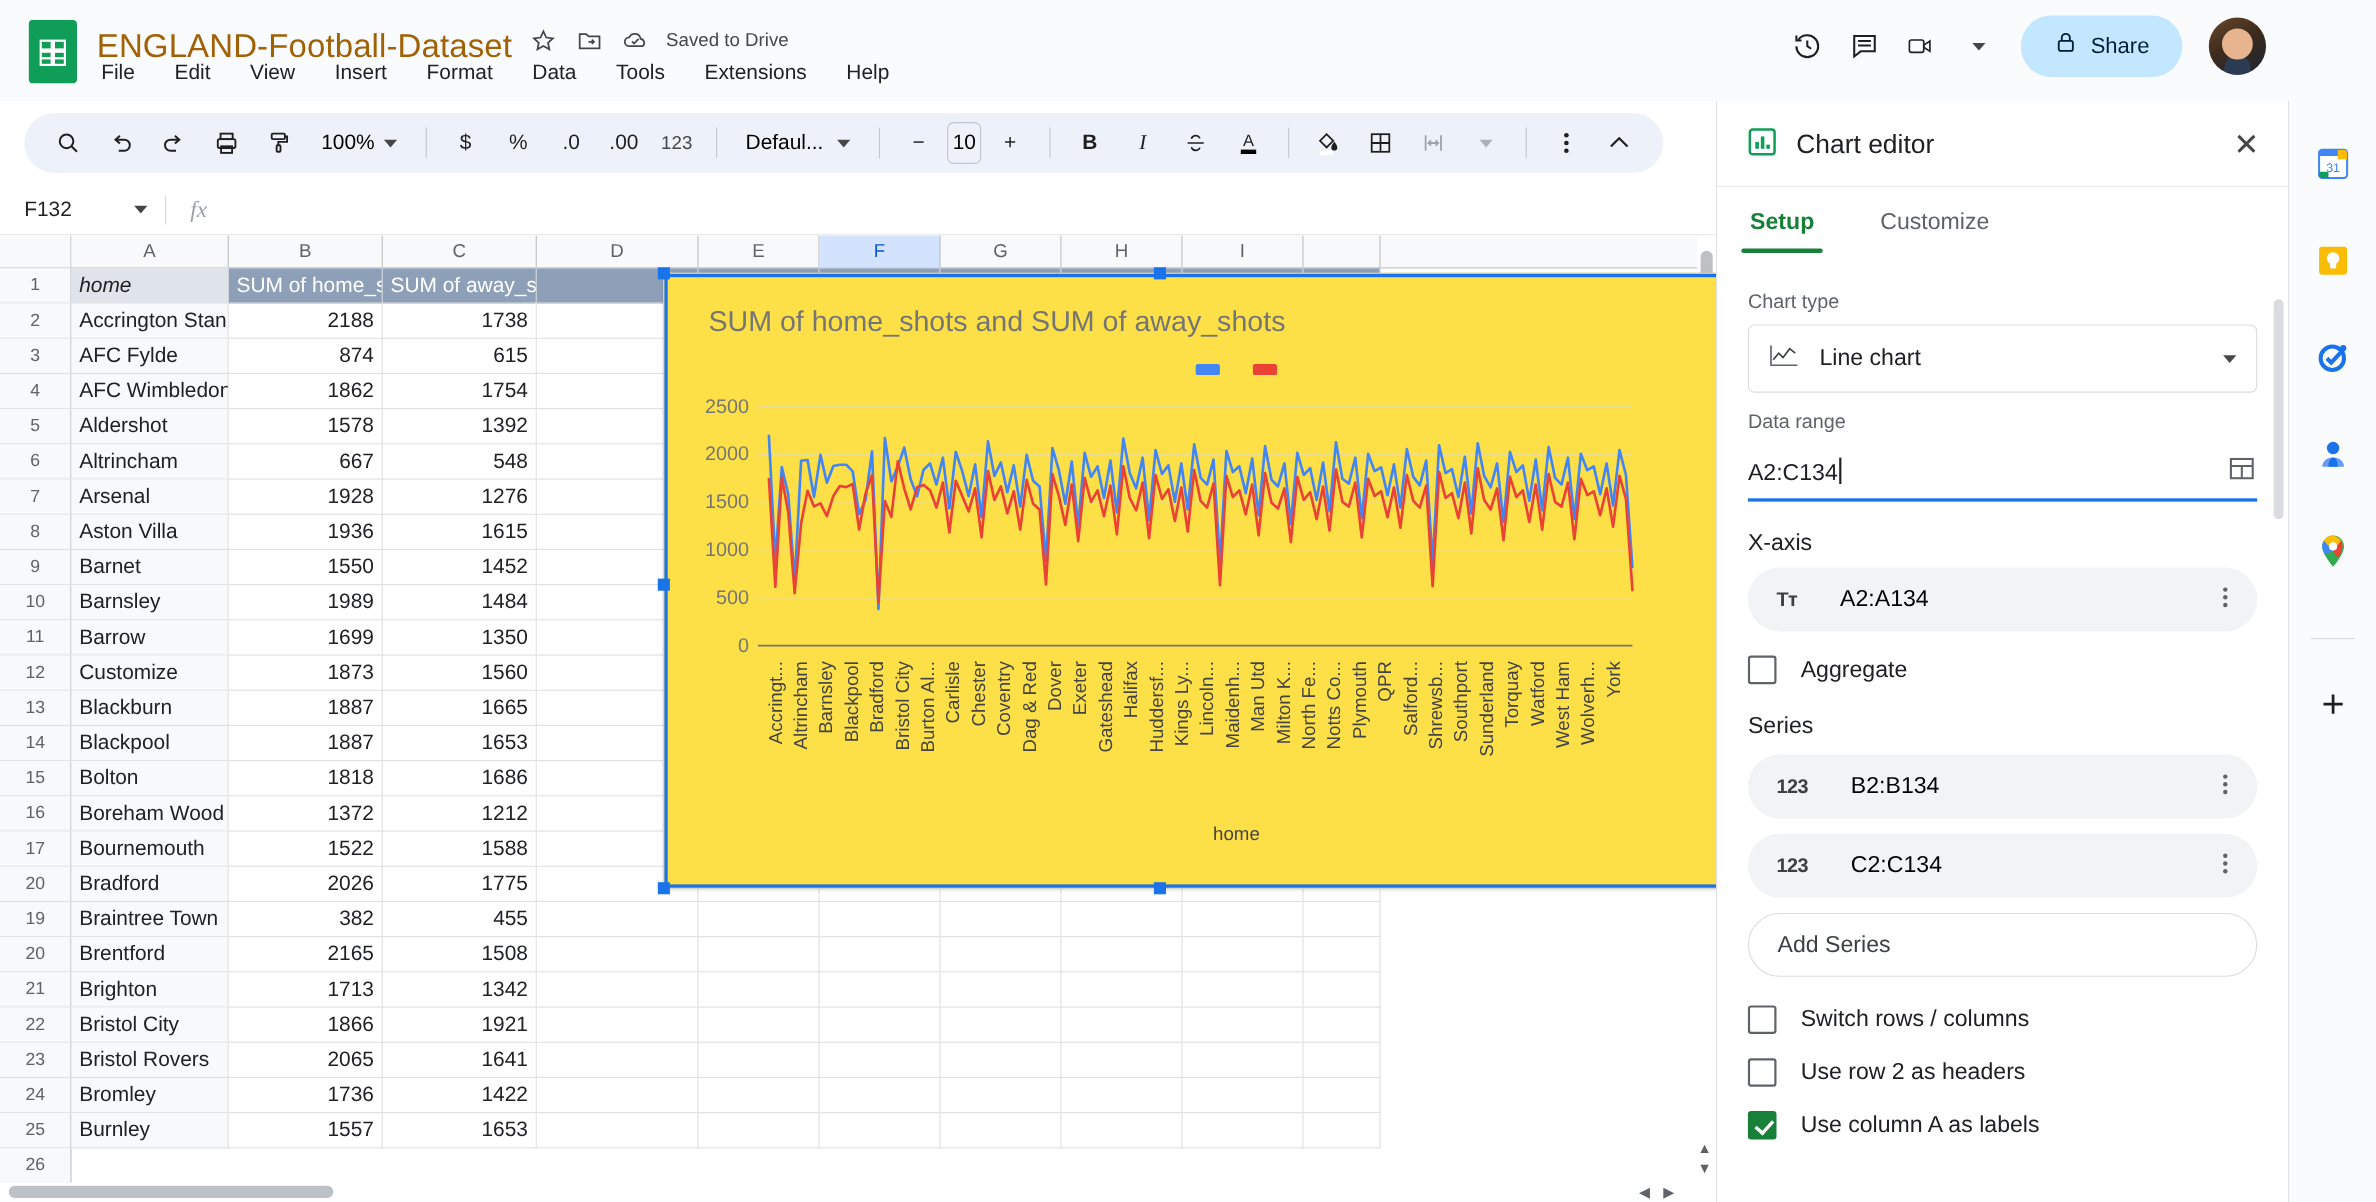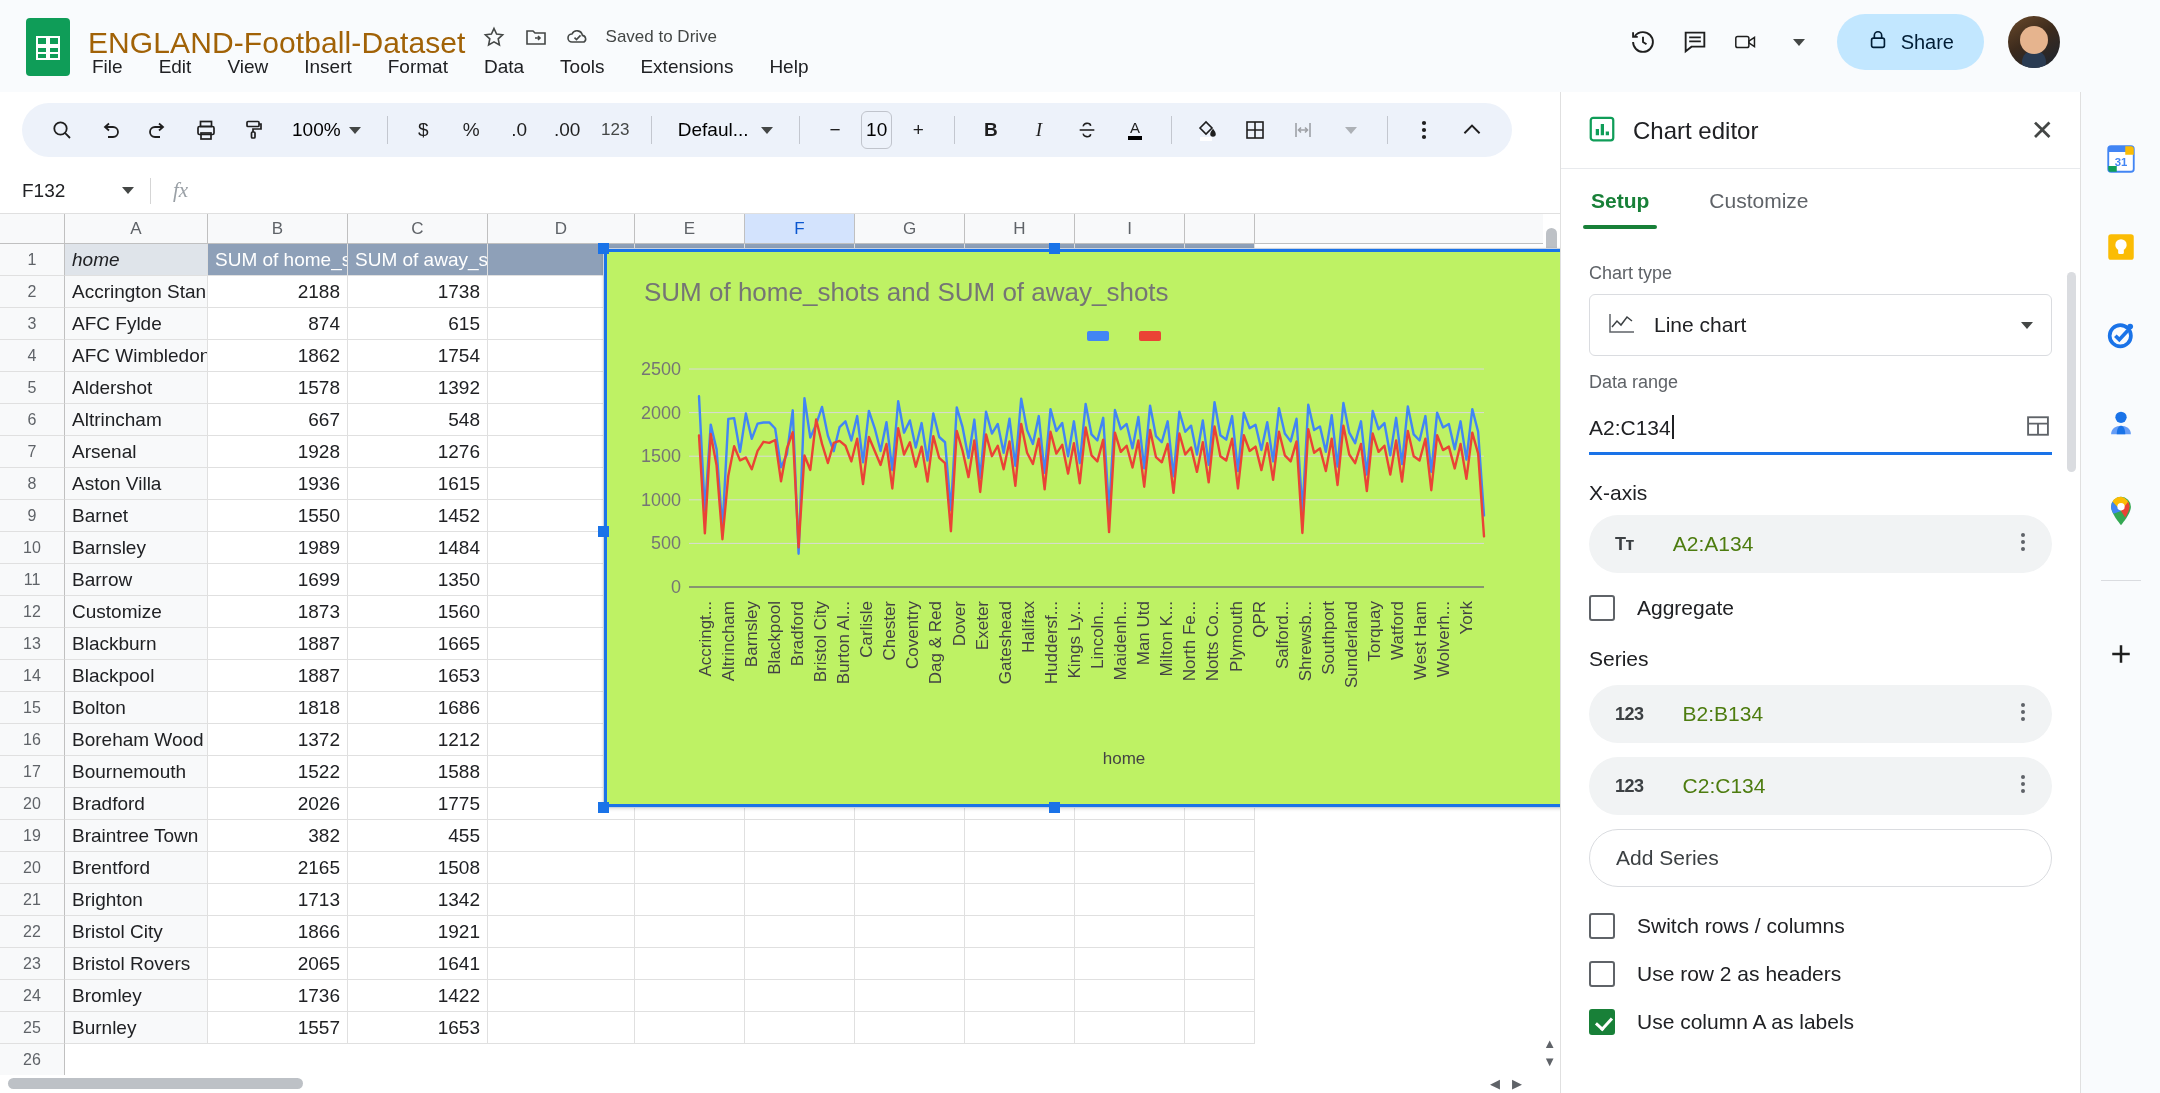--- a/index.html
+++ b/index.html
@@ -97,21 +97,21 @@
   .row.hdrrow .cell.ca { background:#dfe4ea; color:#202124; font-style:italic; }
   .colA{ width:143px; background:#f8f9fa;}
   .colB{ width:140px;}
   .colC{ width:140px;}
   .colD{ width:147px;} .colE{ width:110px;} .colF{ width:110px;}
   .colG{ width:110px;} .colH{ width:110px;} .colI{ width:110px;} .colJ{width:70px;}
 
   
   #chart-obj {
     position:absolute; left: 603px; top: 248px; width: 1042px; height: 560px;
-    background:#bef264; border:1px solid #c9d3e0; box-shadow:0 1px 3px rgba(0,0,0,.15);
+    background:#fde047; border:1px solid #c9d3e0; box-shadow:0 1px 3px rgba(0,0,0,.15);
   }
   #chart-obj .handle { position:absolute; width:11px;height:11px;background:#1a73e8; }
   .sel-border-t,.sel-border-b{ position:absolute;left:0;width:100%;height:3px;background:#1a73e8; }
   .sel-border-l,.sel-border-r{ position:absolute;top:0;height:100%;width:3px;background:#1a73e8; }
   #chart-title{ position:absolute; left:40px; top:28px; font-size:26px; color:#757575; }
   #chart-kebab{ position:absolute; right:18px; top:16px; cursor:pointer; }
   #legend{ position:absolute; left:0; right:0; top:82px; display:flex; justify-content:center; gap:30px; }
   .lg-sw{ width:22px;height:10px;border-radius:2px; }
   #plotsvg{ position:absolute; left:0; top:108px; }
   #xaxis-title{ position:absolute; left:0;right:0; top:500px; text-align:center; font-size:17px; color:#444; }
@@ -141,36 +141,36 @@
   #ct-select{ display:flex;align-items:center;gap:18px; height:62px; border:1px solid #dadce0;
               border-radius:6px; padding: 0 18px; font-size:21px;color:#202124;cursor:pointer;}
   #ct-select .caret{ margin-left:auto; }
   #dr-field{ display:flex;align-items:center; height:52px; border-bottom:3px solid #1a73e8; margin-top:4px;}
   #dr-value{ font-size:21px;color:#202124; }
   #dr-caretbar{ display:inline-block; width:2px; height:24px; background:#202124; margin-left:1px; vertical-align:-4px;}
   #dr-grid-icon{ margin-left:auto; cursor:pointer; }
   .chip{ display:flex;align-items:center; gap:39px; height:58px; background:#f1f3f4;
          border-radius:29px; padding: 0 26px; margin-bottom:14px; cursor:pointer;}
   .chip .ctype{ font-size:18px; color:#3c4043; font-weight:bold; letter-spacing:-.5px;}
-  .chip .cval{ font-size:21px; color:#4d7c0f; }
+  .chip .cval{ font-size:21px; color:#000000; }
   .chip .kebab{ margin-left:auto; }
   #add-series{ height:58px; border:1px solid #dadce0; border-radius:29px; display:flex;
                align-items:center; padding: 0 26px; font-size:21px; color:#3c4043; cursor:pointer; margin-bottom:26px;}
   .cbrow{ display:flex; align-items:center; gap:22px; margin: 22px 0; cursor:pointer;}
   .cbox{ width:26px;height:26px;border:2px solid #5f6368;border-radius:3px; flex:0 0 auto;}
   .cbox.checked{ background:#188038; border-color:#188038; position:relative;}
   .cbox.checked::after{ content:""; position:absolute; left:8px; top:3px; width:7px;height:13px;
         border:solid #fff; border-width:0 3px 3px 0; transform:rotate(42deg); }
   .cbrow span{ font-size:21px; color:#202124; }
   #ed-scroll{ position:absolute; right:4px; top:180px; width:9px; height:200px; background:#dadce0; border-radius:5px;}
 
   
   #rail { position:absolute; right:0; top:92px; width:80px; height:1001px; background:#f9fbfd;
           border-left:1px solid #e0e0e0; display:flex; flex-direction:column; align-items:center; padding-top:40px; gap:44px;}
-  .rail-ic{ width:44px;height:44px; display:flex;align-items:flex-end;justify-content:center; cursor:pointer; border-radius:8px;font-weight:bold;}
+  .rail-ic{ width:44px;height:44px; display:flex;align-items:flex-start;justify-content:center; cursor:pointer; border-radius:8px;}
   #rail-div{ width:40px;height:1px;background:#dadce0; margin-top:8px;}
 </style>
 </head>
 <body>
 
 <div id="topbar">
   <div id="sheets-logo">
     <svg width="44" height="58" viewBox="0 0 44 58">
         <rect x="0" y="0" width="44" height="58" rx="4" fill="#0f9d58"></rect>
         <rect x="10" y="18" width="24" height="24" fill="#fff"></rect>

